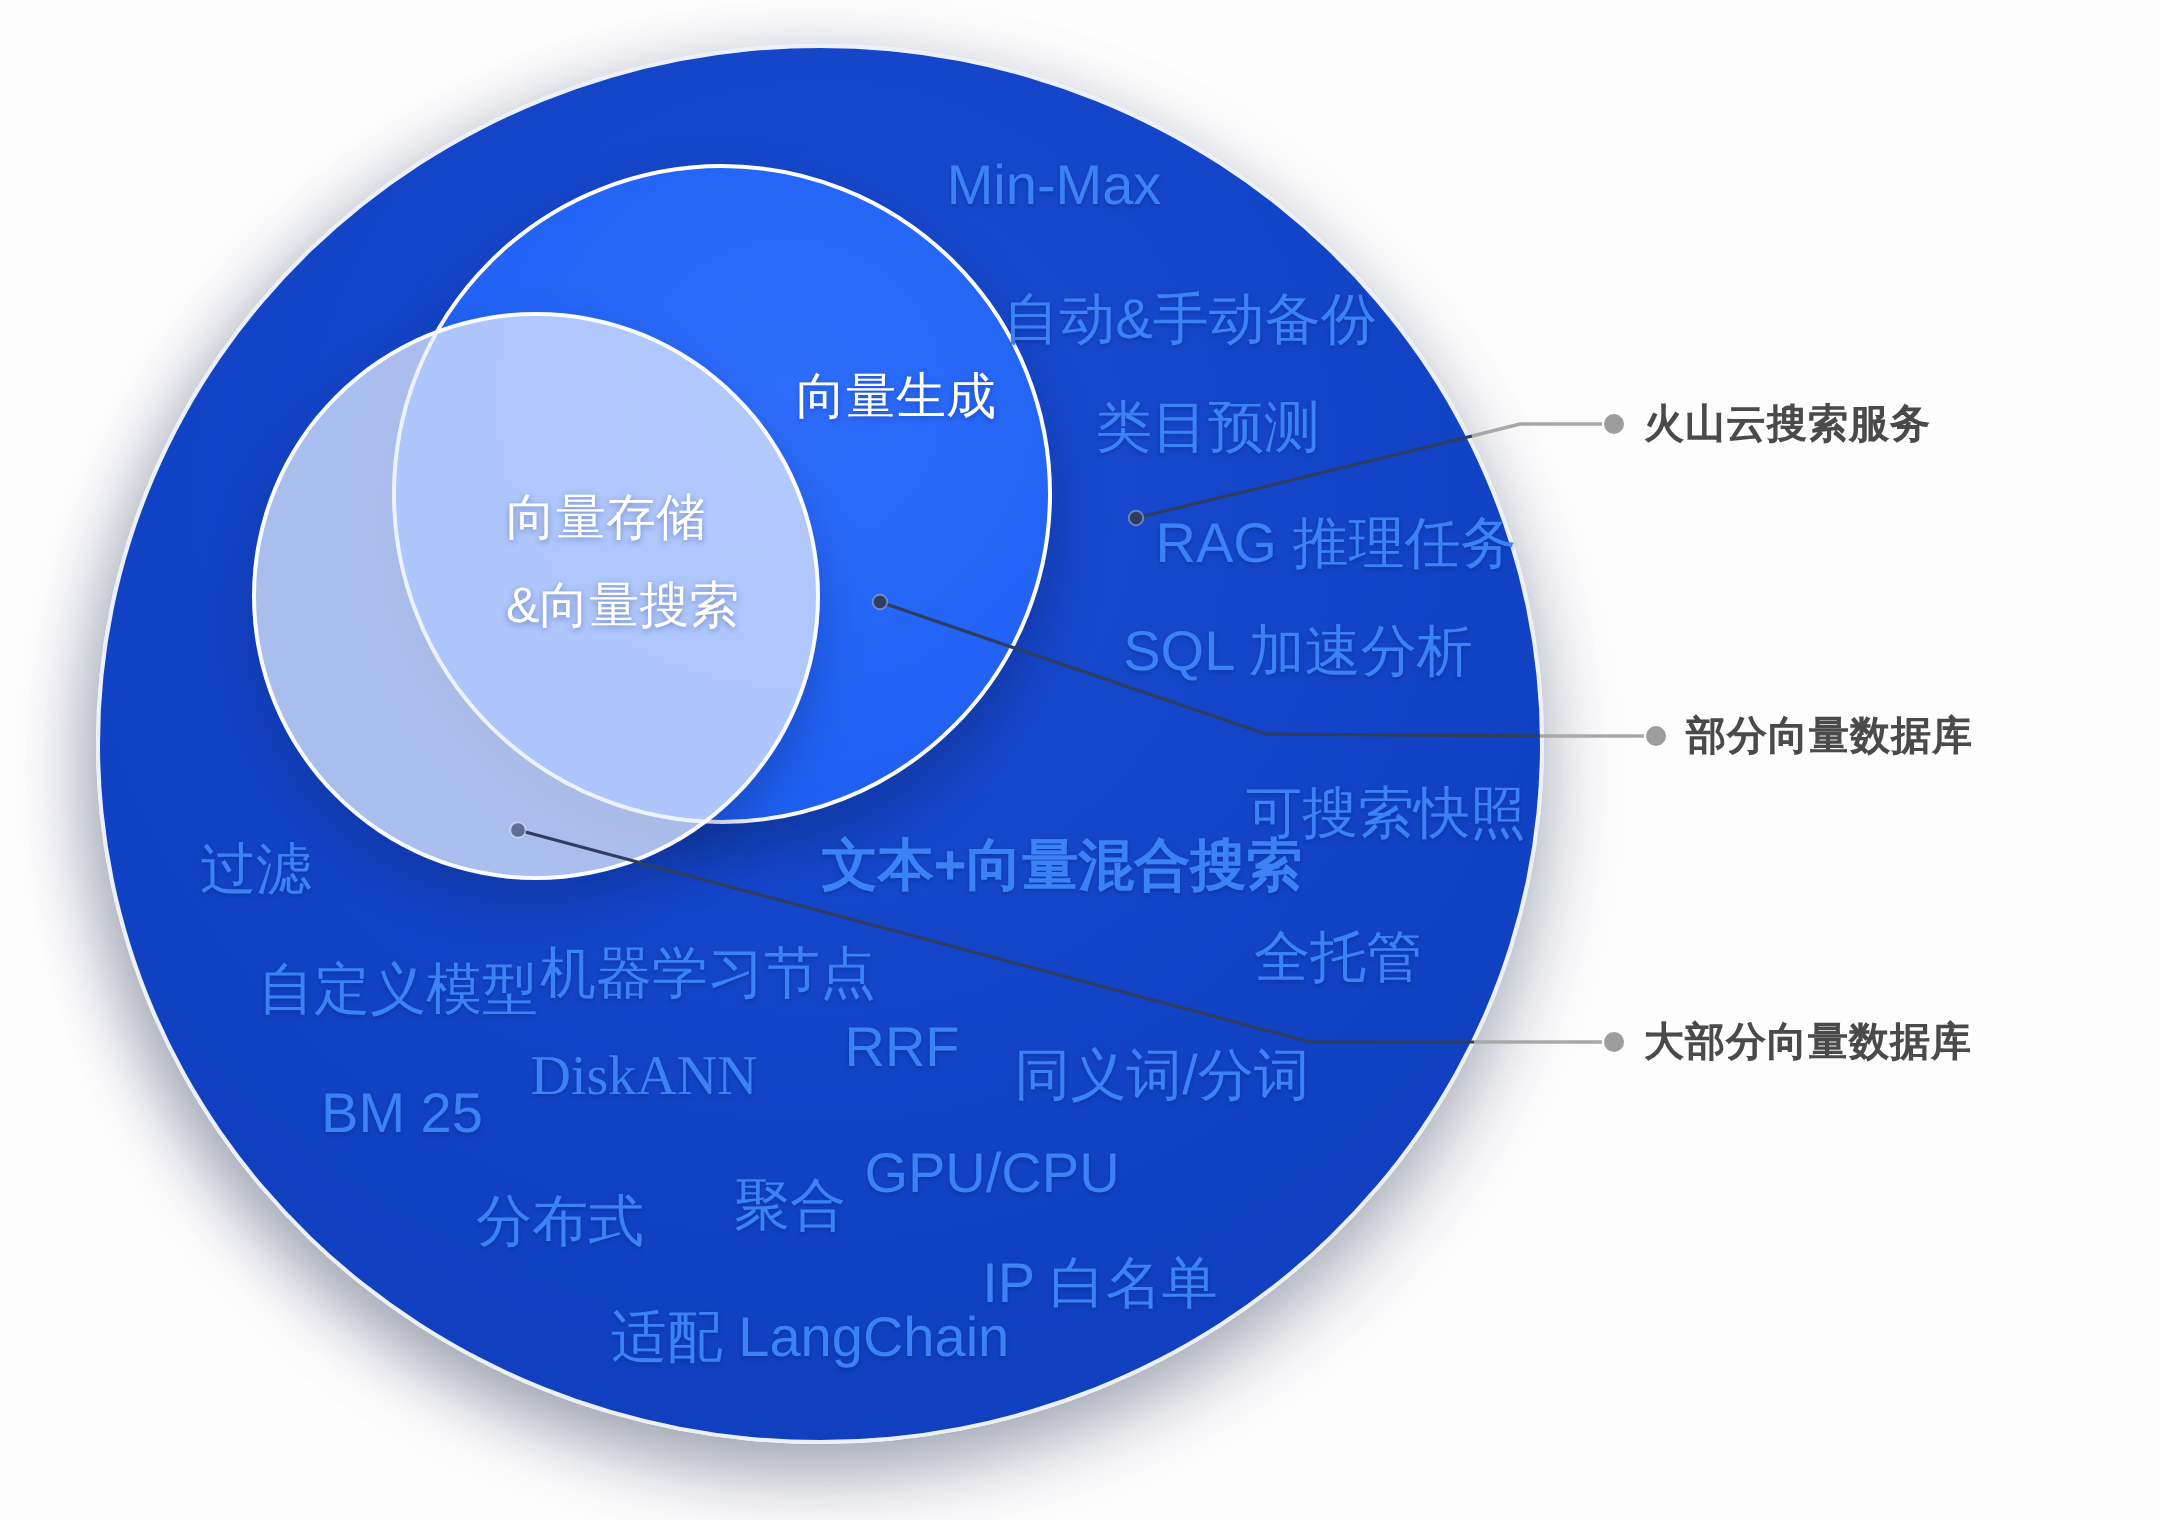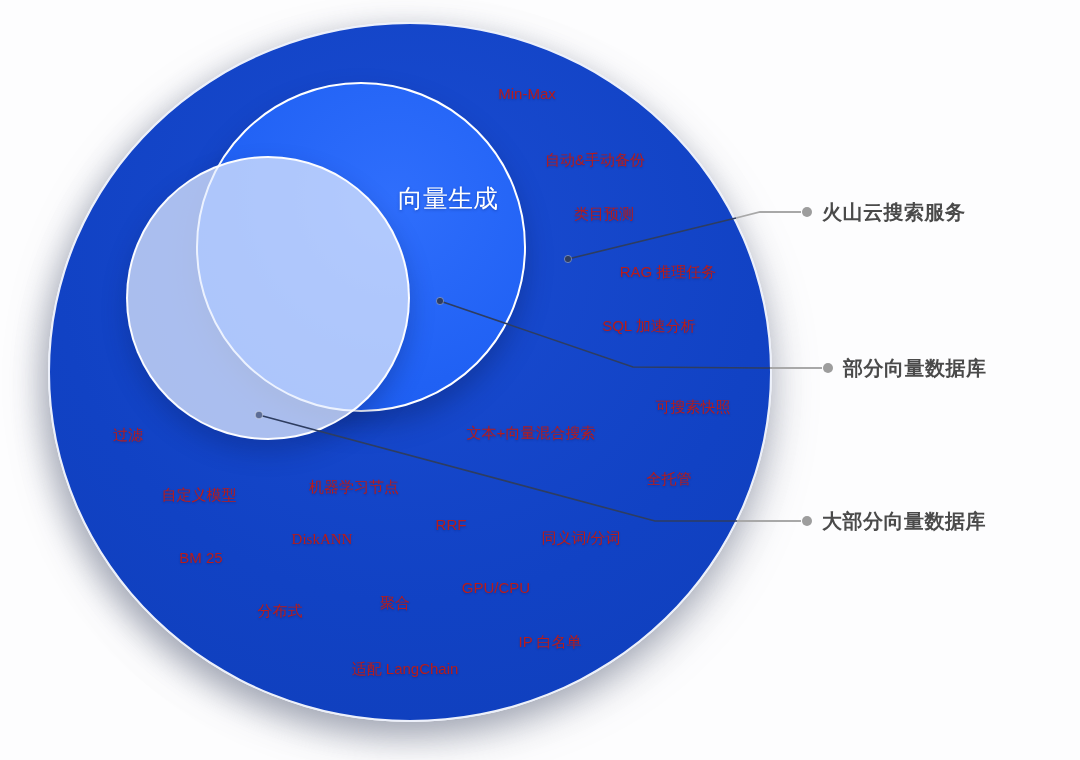--- a/index.html
+++ b/index.html
@@ -32,51 +32,53 @@
     box-shadow:0 12px 24px rgba(10,30,95,0.30);
   }
   .circle-title{
     position:absolute;color:#ffffff;font-weight:normal;font-size:25px;
     white-space:nowrap;text-shadow:0 1px 3px rgba(0,25,90,0.35);
   }
   .middle-circle-title{left:448px;top:198px;transform:translate(-50%,-50%);}
   .inner-circle-title{left:253px;top:281px;transform:translateY(-50%);line-height:44px;text-align:left;}
   .feature{
     position:absolute;transform:translate(-50%,-50%);
-    color:#b91c1c;font-size:15px;white-space:nowrap;
+    color:#3b82f6;font-size:28px;white-space:nowrap;
     text-shadow:0 1px 2px rgba(0,20,80,0.28);
   }
   .legend-label{
     position:absolute;transform:translateY(-50%);
     color:#4a4a4a;font-weight:bold;font-size:20px;letter-spacing:0.5px;white-space:nowrap;
   }
   .leader-svg{position:absolute;left:0;top:0;width:1080px;height:760px;pointer-events:none;}
 </style>
 </head>
 <body>
 
 <div class="stage">
 
   <div class="circle outer-circle"></div>
   <div class="circle middle-circle"></div>
   <div class="circle light-circle"></div>
 
   <div class="circle-title middle-circle-title">向量生成</div>
 
   <div class="circle-title inner-circle-title">
+    <div>向量存储</div>
+    <div>&amp;向量搜索</div>
   </div>
 
   <div id="features-layer">
       <div class="feature" style="left: 527px; top: 93px;">Min-Max</div>
       <div class="feature" style="left: 595px; top: 160px;">自动&amp;手动备份</div>
       <div class="feature" style="left: 604px; top: 214px; text-align: center;">类目预测</div>
       <div class="feature" style="left: 668px; top: 272px;">RAG 推理任务</div>
       <div class="feature" style="left: 649px; top: 326px;">SQL 加速分析</div>
       <div class="feature" style="left: 693px; top: 407px;">可搜索快照</div>
-      <div class="feature" style="left: 531px; top: 433px;">文本+向量混合搜索</div>
+      <div class="feature" style="left: 531px; top: 433px; font-weight: bold;">文本+向量混合搜索</div>
       <div class="feature" style="left: 669px; top: 479px;">全托管</div>
       <div class="feature" style="left: 128px; top: 435px;">过滤</div>
       <div class="feature" style="left: 199px; top: 495px;">自定义模型</div>
       <div class="feature" style="left: 354px; top: 487px;">机器学习节点</div>
       <div class="feature" style="left: 322px; top: 539px; font-family: Liberation Serif, serif;">DiskANN</div>
       <div class="feature" style="left: 451px; top: 524px;">RRF</div>
       <div class="feature" style="left: 581px; top: 538px;">同义词/分词</div>
       <div class="feature" style="left: 201px; top: 557px;">BM 25</div>
       <div class="feature" style="left: 266px; top: 611px; margin-left: 14px;">分布式</div>
       <div class="feature" style="left: 395px; top: 603px;">聚合</div>

